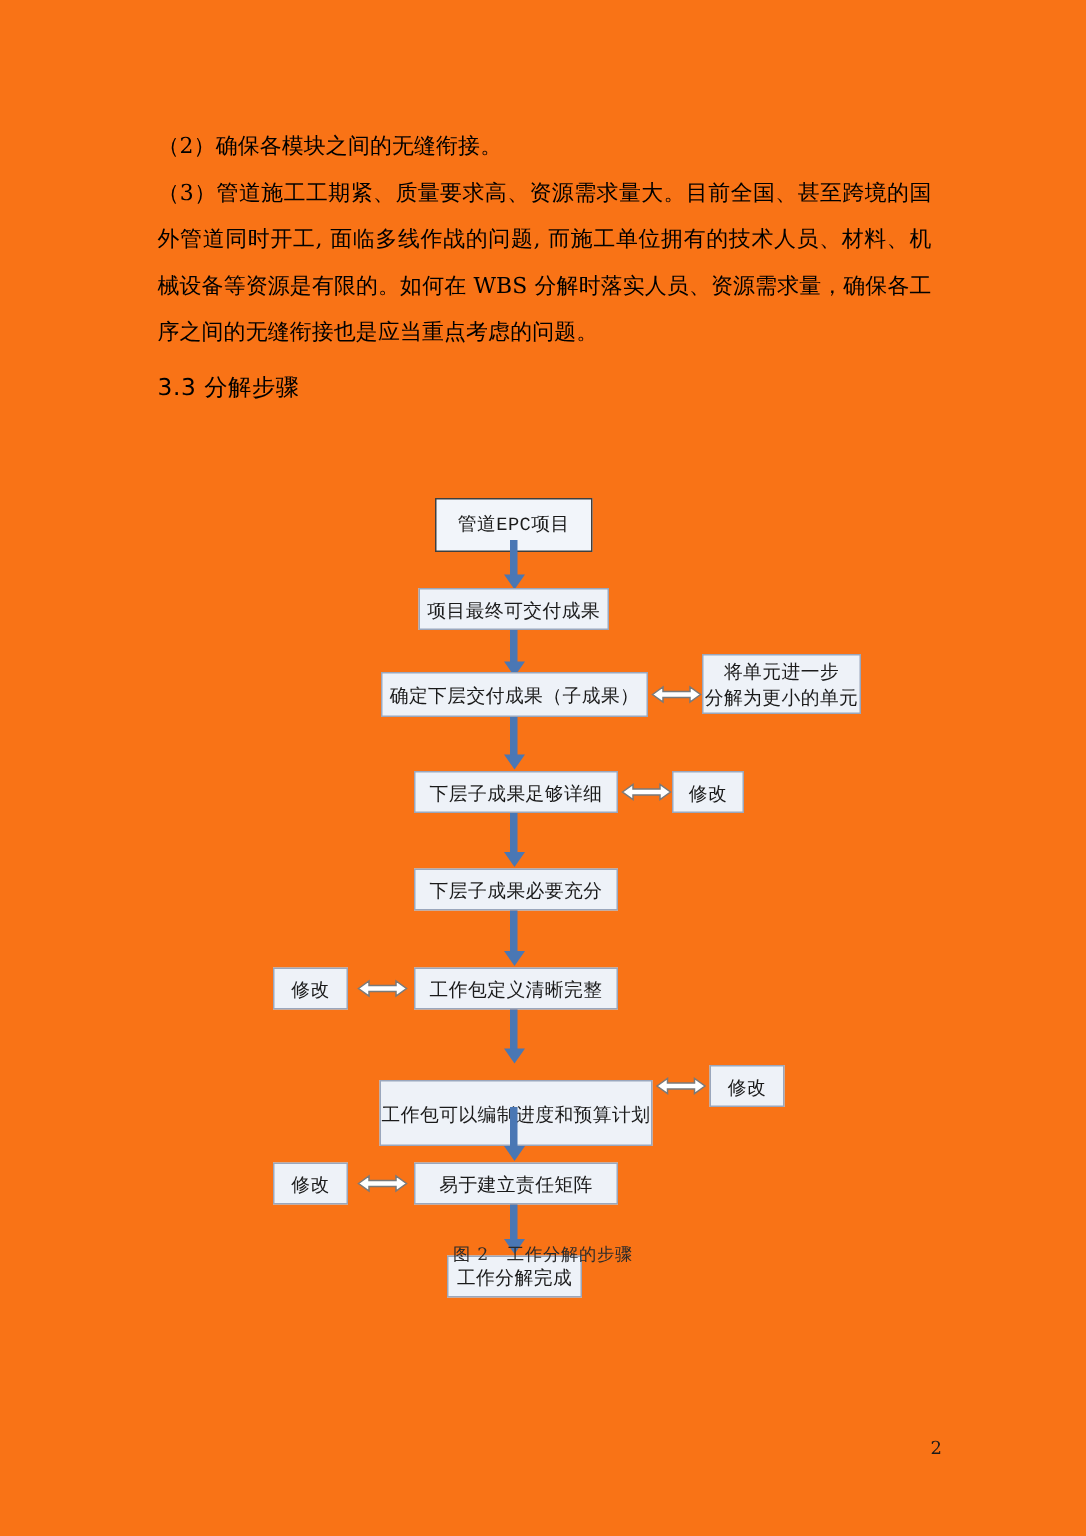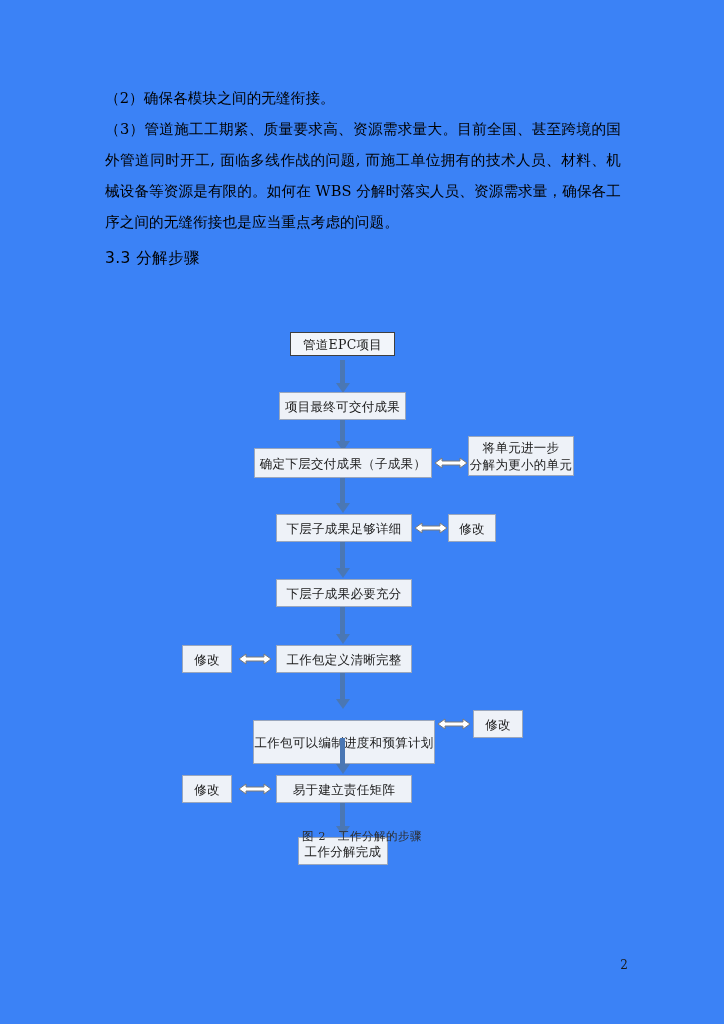--- a/index.html
+++ b/index.html
@@ -8,21 +8,21 @@
     background: #ffffff;
   }
   body {
     font-family: "DejaVu Serif", "Liberation Serif", serif;
     color: #000000;
   }
   .page {
     position: relative;
     width: 724px;
     height: 1024px;
-    background: #3b82f6;
+    background: #f97316;
     overflow: hidden;
   }
   .content {
     position: absolute;
     left: 105px;
     top: 82px;
     width: 516px;
   }
   p.body-text {
     margin: 0;
@@ -114,21 +114,21 @@
 <div class="page">
 
   <div class="content">
     <p class="body-text indent2">（2）确保各模块之间的无缝衔接。</p>
     <p class="body-text indent2">（3）管道施工工期紧、质量要求高、资源需求量大。目前全国、甚至跨境的国外管道同时开工, 面临多线作战的问题, 而施工单位拥有的技术人员、材料、机械设备等资源是有限的。如何在 WBS 分解时落实人员、资源需求量，确保各工序之间的无缝衔接也是应当重点考虑的问题。</p>
     <h2 class="section-heading">3.3  分解步骤</h2>
   </div>
 
   <div class="flowchart">
 
-    <div class="fc-box root" style="left:290px; top:6px; width:105px; height:24px;">管道EPC项目</div>
+    <div class="fc-box root" style="left:290px; top:6px; width:105px; height:36px;font-family:Liberation Mono, monospace;">管道EPC项目</div>
     <div class="v-arrow" style="left:340px; top:34px; height:24px;"></div>
 
     <div class="fc-box" style="left:279px; top:66px; width:127px; height:28px;">项目最终可交付成果</div>
     <div class="v-arrow" style="left:340px; top:94px; height:22px;"></div>
 
     <div class="fc-box" style="left:254px; top:122px; width:178px; height:30px;">确定下层交付成果（子成果）</div>
 
     <div class="h-darrow" style="left:434px; top:128px;">
       <svg width="34" height="18" viewBox="0 0 34 18">
         <polygon points="1,9 8,4 8,7 26,7 26,4 33,9 26,14 26,11 8,11 8,14" fill="#ffffff" stroke="#7a7a7a" stroke-width="1"></polygon>

